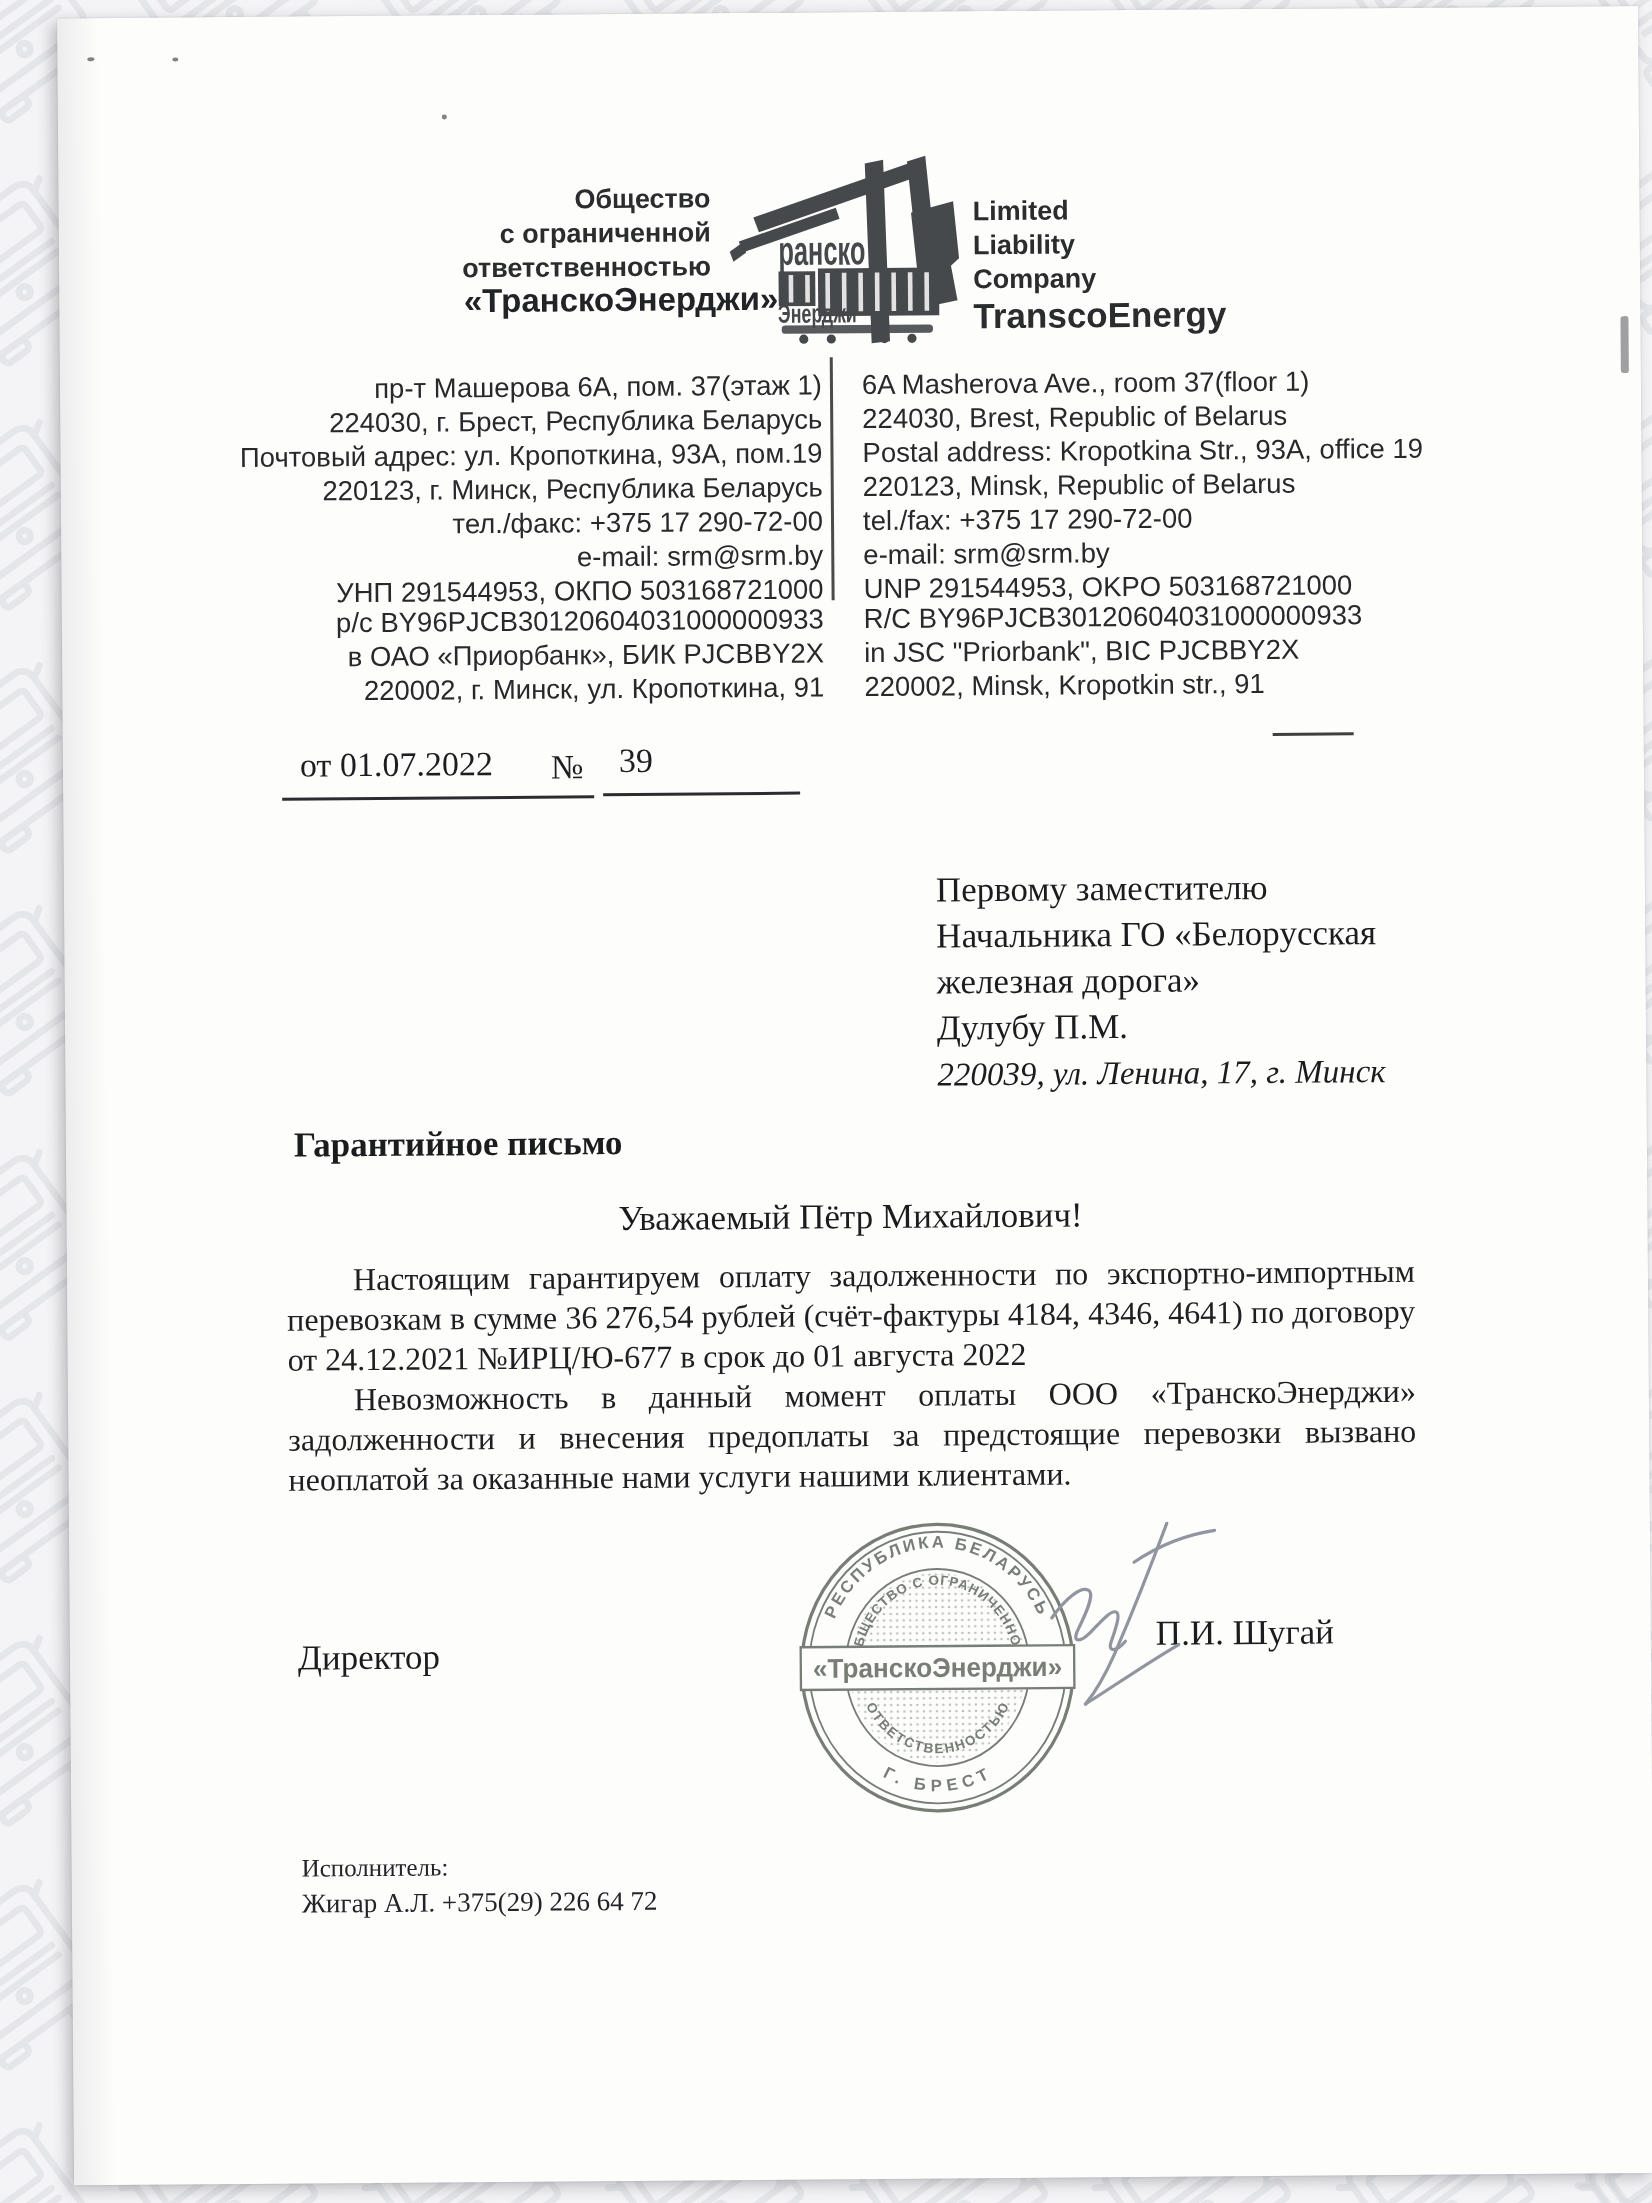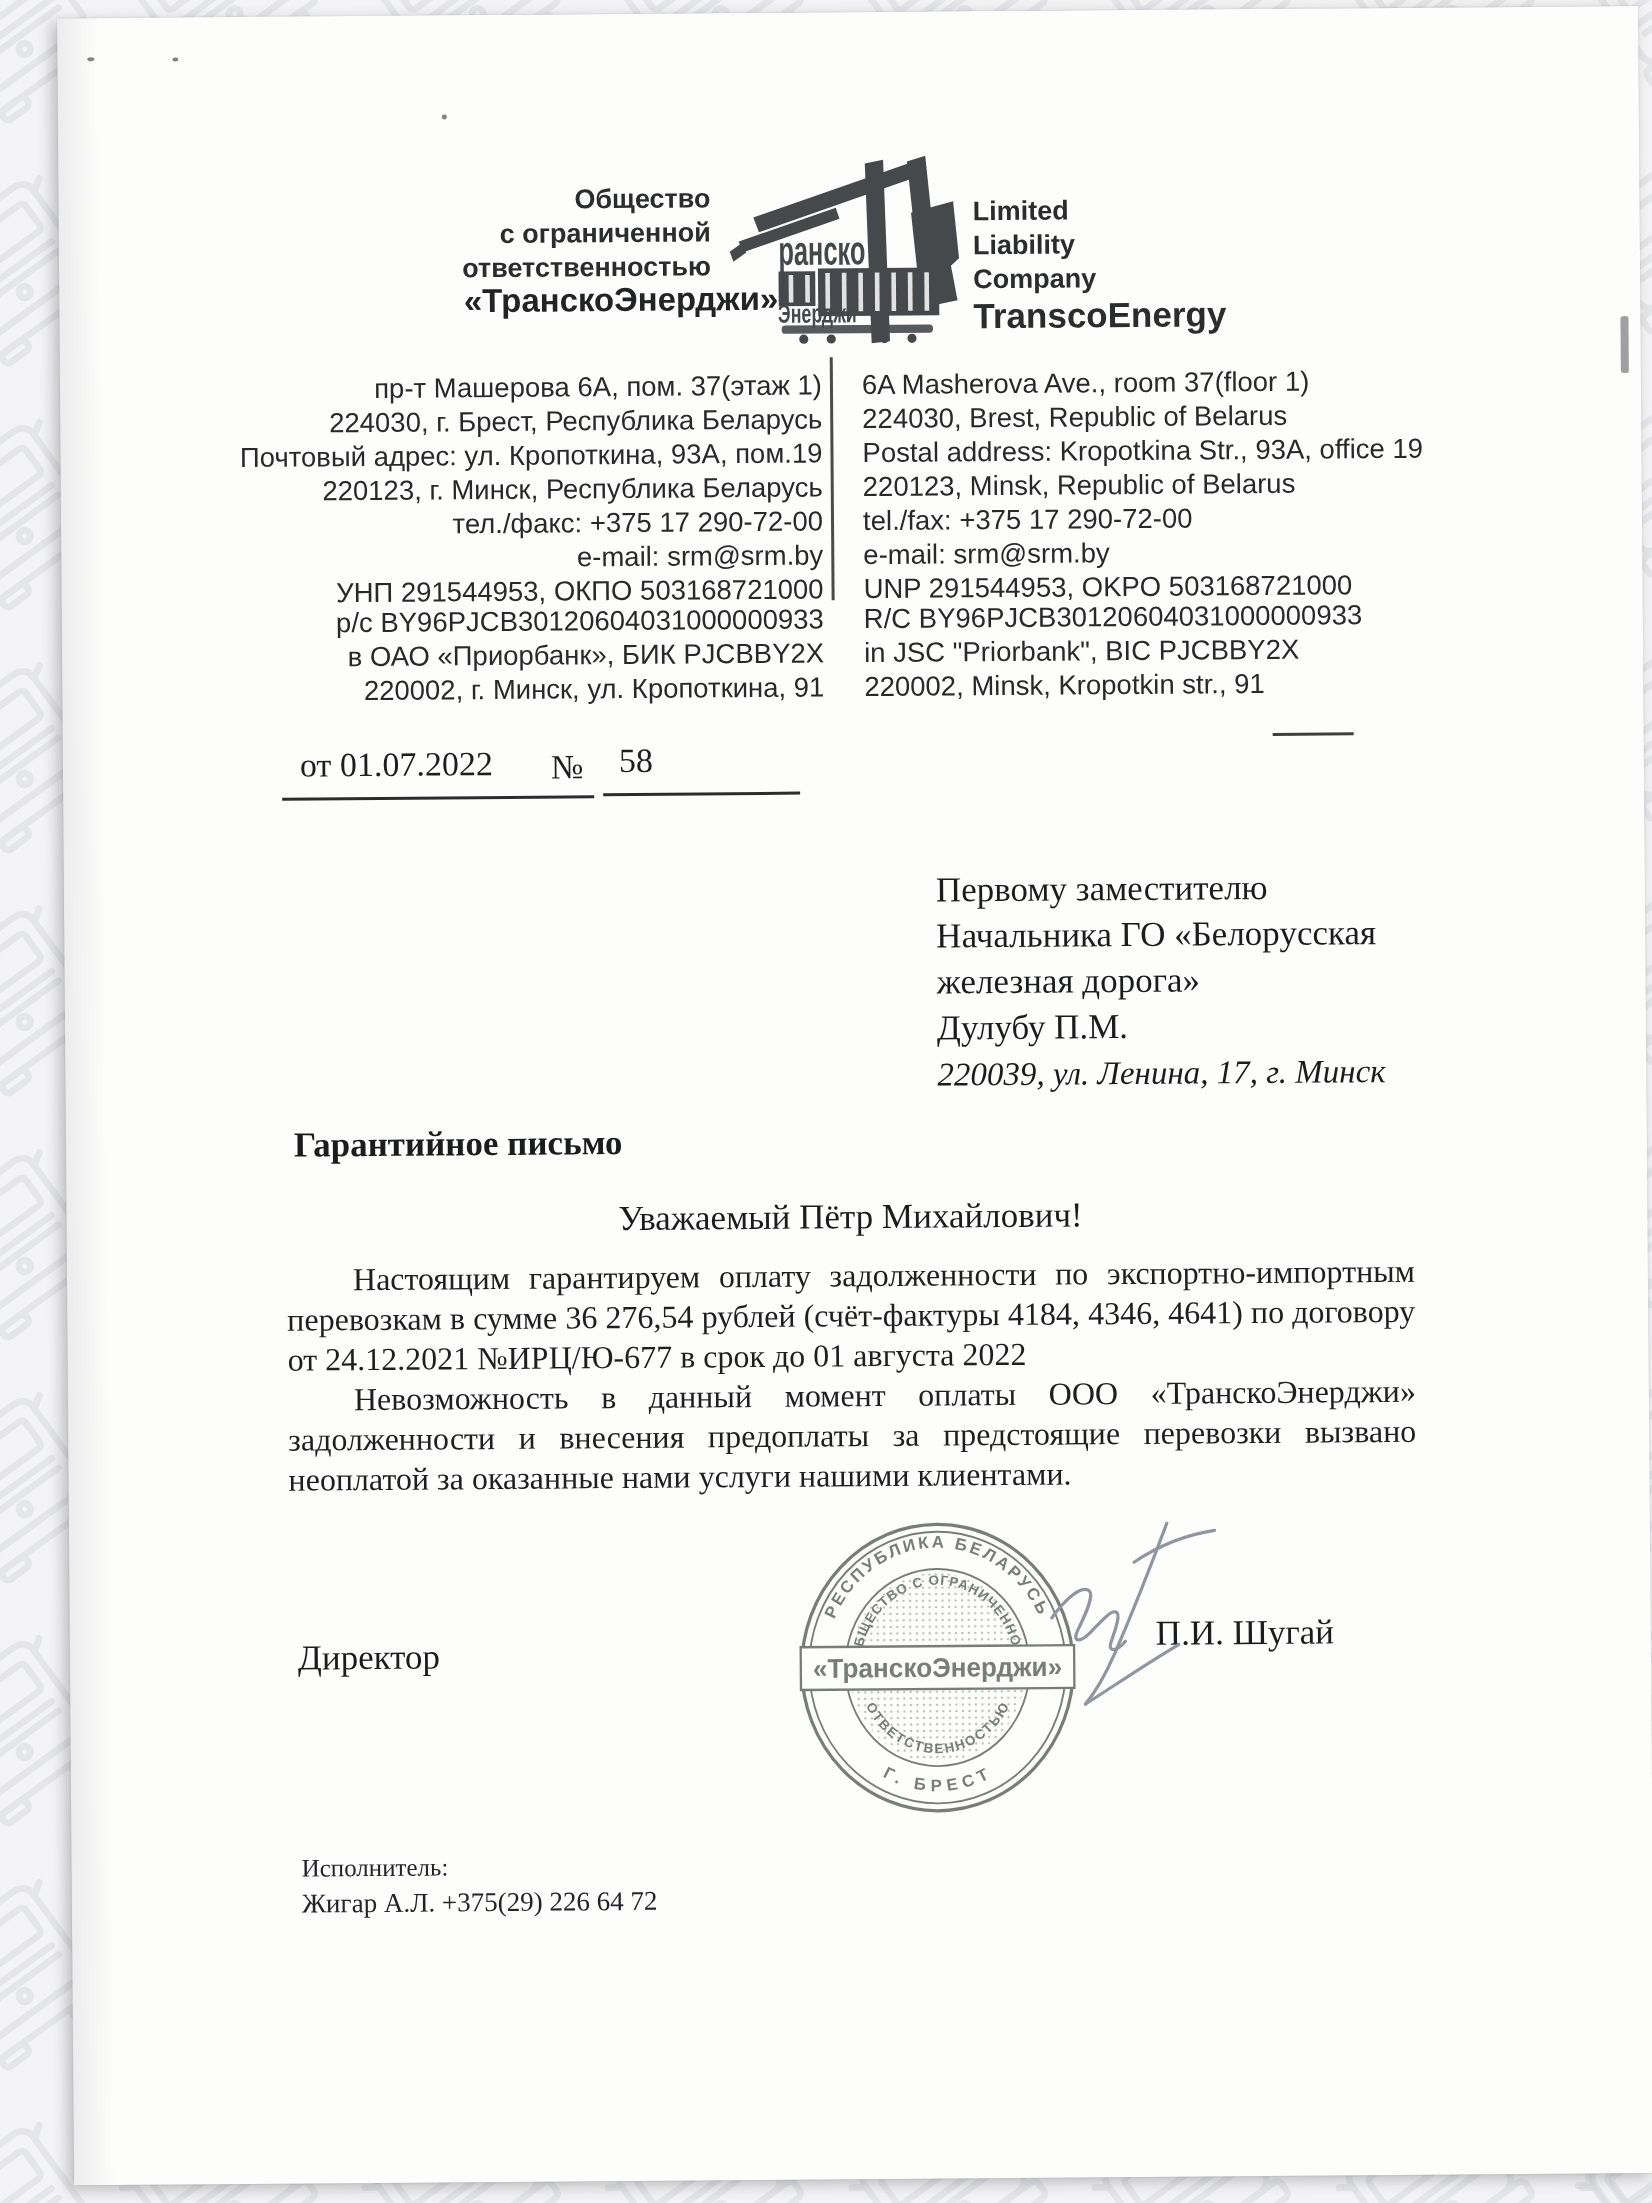--- a/index.html
+++ b/index.html
@@ -474,21 +474,21 @@
 
   <div class="abs artifact-line"></div>
   <div class="abs speck" style="left:30px;top:39px;width:7.3px;height:3.7px;"></div>
   <div class="abs speck" style="left:115px;top:40px;width:5.5px;height:3.7px;"></div>
   <div class="abs speck" style="left:384px;top:99px;width:4.6px;height:4.6px;"></div>
   <div class="abs edge-smudge"></div>
 
   <div class="abs serif ref" style="left:237px;top:730px;">от 01.07.2022</div>
   <div class="abs underline" style="left:219px;top:781px;width:312px;"></div>
   <div class="abs serif ref" style="left:488px;top:734px;">№</div>
-  <div class="abs serif ref" style="left:556px;top:728px;">58</div>
+  <div class="abs serif ref" style="left:556px;top:728px;">39</div>
   <div class="abs underline" style="left:540px;top:779px;width:197px;"></div>
 
   <div class="abs serif recipient">
     <div>Первому заместителю</div>
     <div>Начальника ГО «Белорусская</div>
     <div>железная дорога»</div>
     <div>Дулубу П.М.</div>
     <div class="it">220039, ул. Ленина, 17, г. Минск</div>
   </div>
 

